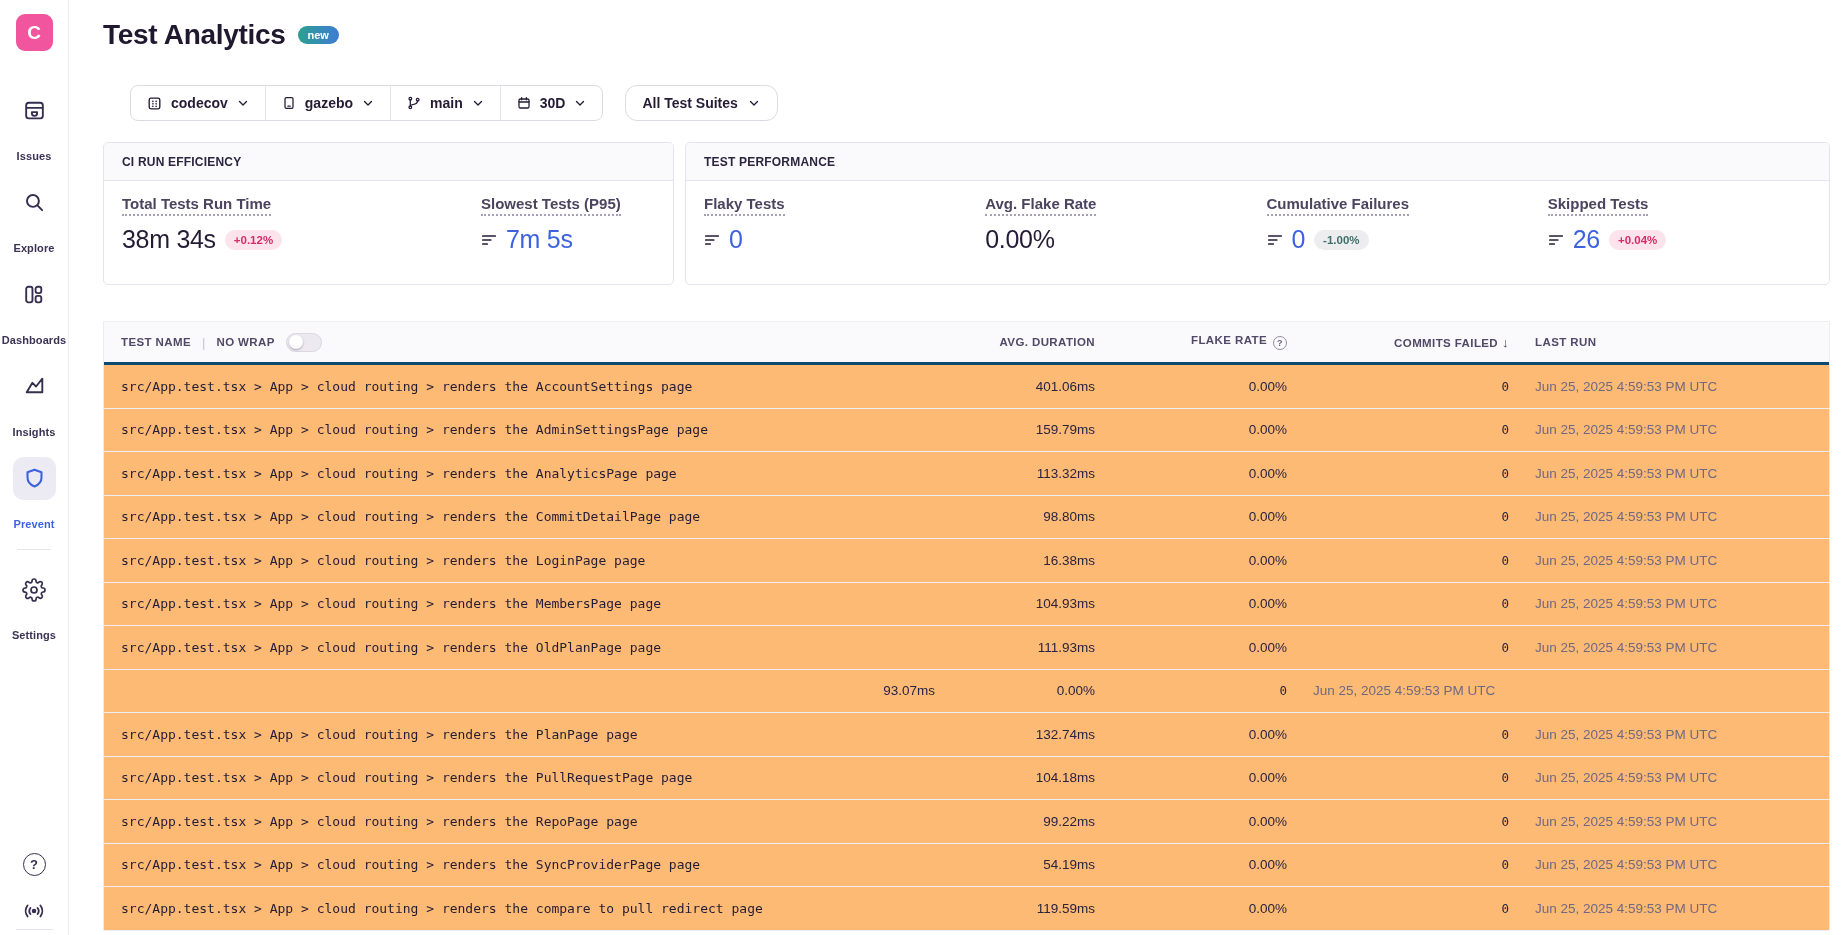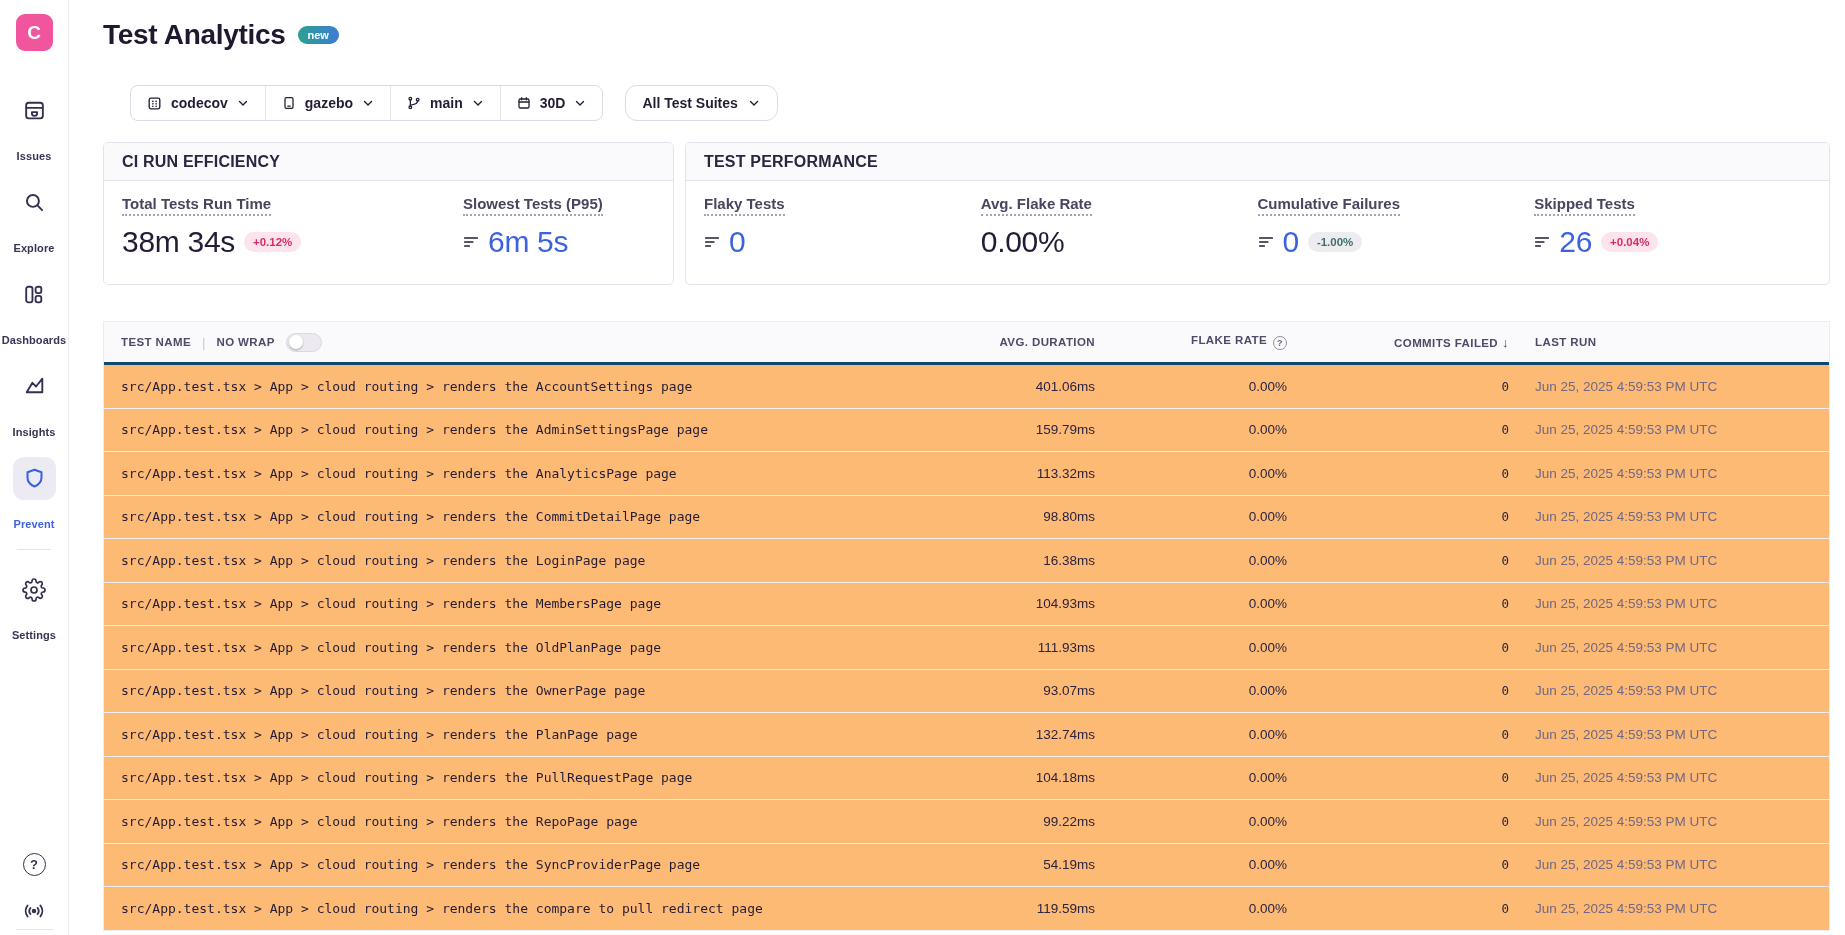--- a/index.html
+++ b/index.html
@@ -40,28 +40,28 @@
   .suites-btn { display:flex; align-items:center; gap:9px; border:1px solid #dfd9e5; border-radius:12px;
     background:#fff; height:36px; padding:0 16px; font-size:14px; font-weight:700; color:#241c35; cursor:pointer;
     font-family:"Liberation Sans", sans-serif; }
 
   
   .panels { margin-top:21px; display:flex; gap:11px; }
   .panel { border:1px solid #e7e3ec; border-radius:5px; overflow:hidden; height:143px; background:#fff; }
   .panel.ci { width:571px; flex:0 0 571px; }
   .panel.perf { flex:1; }
   .panel-head { background:#faf9fb; border-bottom:1px solid #e7e3ec; height:38px; display:flex; align-items:center;
-    padding:0 18px; font-size:16px; font-weight:700; color:#2c2540; letter-spacing:.2px; }
-  .panel-body { display:flex; padding:14px 18px 0; }
+    padding:0 18px; font-size:12px; font-weight:700; color:#2c2540; letter-spacing:.2px; }
+  .panel-body { display:flex; padding:14px 18px 0;gap:18px; }
   .panel.ci .metric { flex:0 0 341px; }
   .panel.perf .metric { flex:1; }
   .metric-label { display:inline-block; font-size:15px; font-weight:700; color:#4c445f;
     border-bottom:2px dotted #a79fb6; padding-bottom:2px; cursor:pointer; }
   .metric-value-row { margin-top:9px; display:flex; align-items:center; gap:9px; }
-  .metric-value { font-size:30px; font-weight:500; color:#241c35; letter-spacing:-.3px; }
+  .metric-value { font-size:25px; font-weight:500; color:#241c35; letter-spacing:-.3px; }
   .metric-value.blue { color:#3d62e0; }
   .badge { font-size:11.5px; font-weight:700; padding:4px 9px; border-radius:11px; }
   .badge.pink { background:#fce3ec; color:#d72c66; }
   .badge.gray { background:#ededf0; color:#3f6f68; }
   .funnel { cursor:pointer; display:flex; align-items:center; }
 
   
   .table { margin-top:36px; border:1px solid #eeebf1; border-bottom:none; }
   .tr { display:grid; grid-template-columns:1fr 160px 192px 222px 320px; align-items:center; }
   .thead { background:#faf9fb; height:43px; border-bottom:3px solid #0c4a6e; }
@@ -270,21 +270,21 @@
           <div class="metric">
             <span class="metric-label">Slowest Tests (P95)</span>
             <div class="metric-value-row">
               <span class="funnel">
                 <svg width="16" height="16" viewBox="0 0 18 18" fill="none" stroke="#241c35" stroke-width="1.9" stroke-linecap="round">
                   <path d="M2 4.5h14"></path>
                     <path d="M2 9h9"></path>
                     <path d="M2 13.5h5"></path>
                 </svg>
               </span>
-              <span class="metric-value blue">6m 5s</span>
+              <span class="metric-value blue">7m 5s</span>
             </div>
           </div>
         </div>
       </section>
 
       <section class="panel perf">
         <div class="panel-head">TEST PERFORMANCE</div>
         <div class="panel-body">
           <div class="metric">
             <span class="metric-label">Flaky Tests</span>
@@ -407,21 +407,20 @@
 
   <div class="tr row">
     <div class="td name">src/App.test.tsx &gt; App &gt; cloud routing &gt; renders the OldPlanPage page</div>
     <div class="td right">111.93ms</div>
     <div class="td right">0.00%</div>
     <div class="td right mono">0</div>
     <div class="td lastrun">Jun 25, 2025 4:59:53 PM UTC</div>
   </div>
 
   <div class="tr row">
-    <div class="td name">src/App.test.tsx &gt; App &gt; cloud routing &gt; renders the OwnerPage page</div>
     <div class="td right">93.07ms</div>
     <div class="td right">0.00%</div>
     <div class="td right mono">0</div>
     <div class="td lastrun">Jun 25, 2025 4:59:53 PM UTC</div>
   </div>
 
   <div class="tr row">
     <div class="td name">src/App.test.tsx &gt; App &gt; cloud routing &gt; renders the PlanPage page</div>
     <div class="td right">132.74ms</div>
     <div class="td right">0.00%</div>

